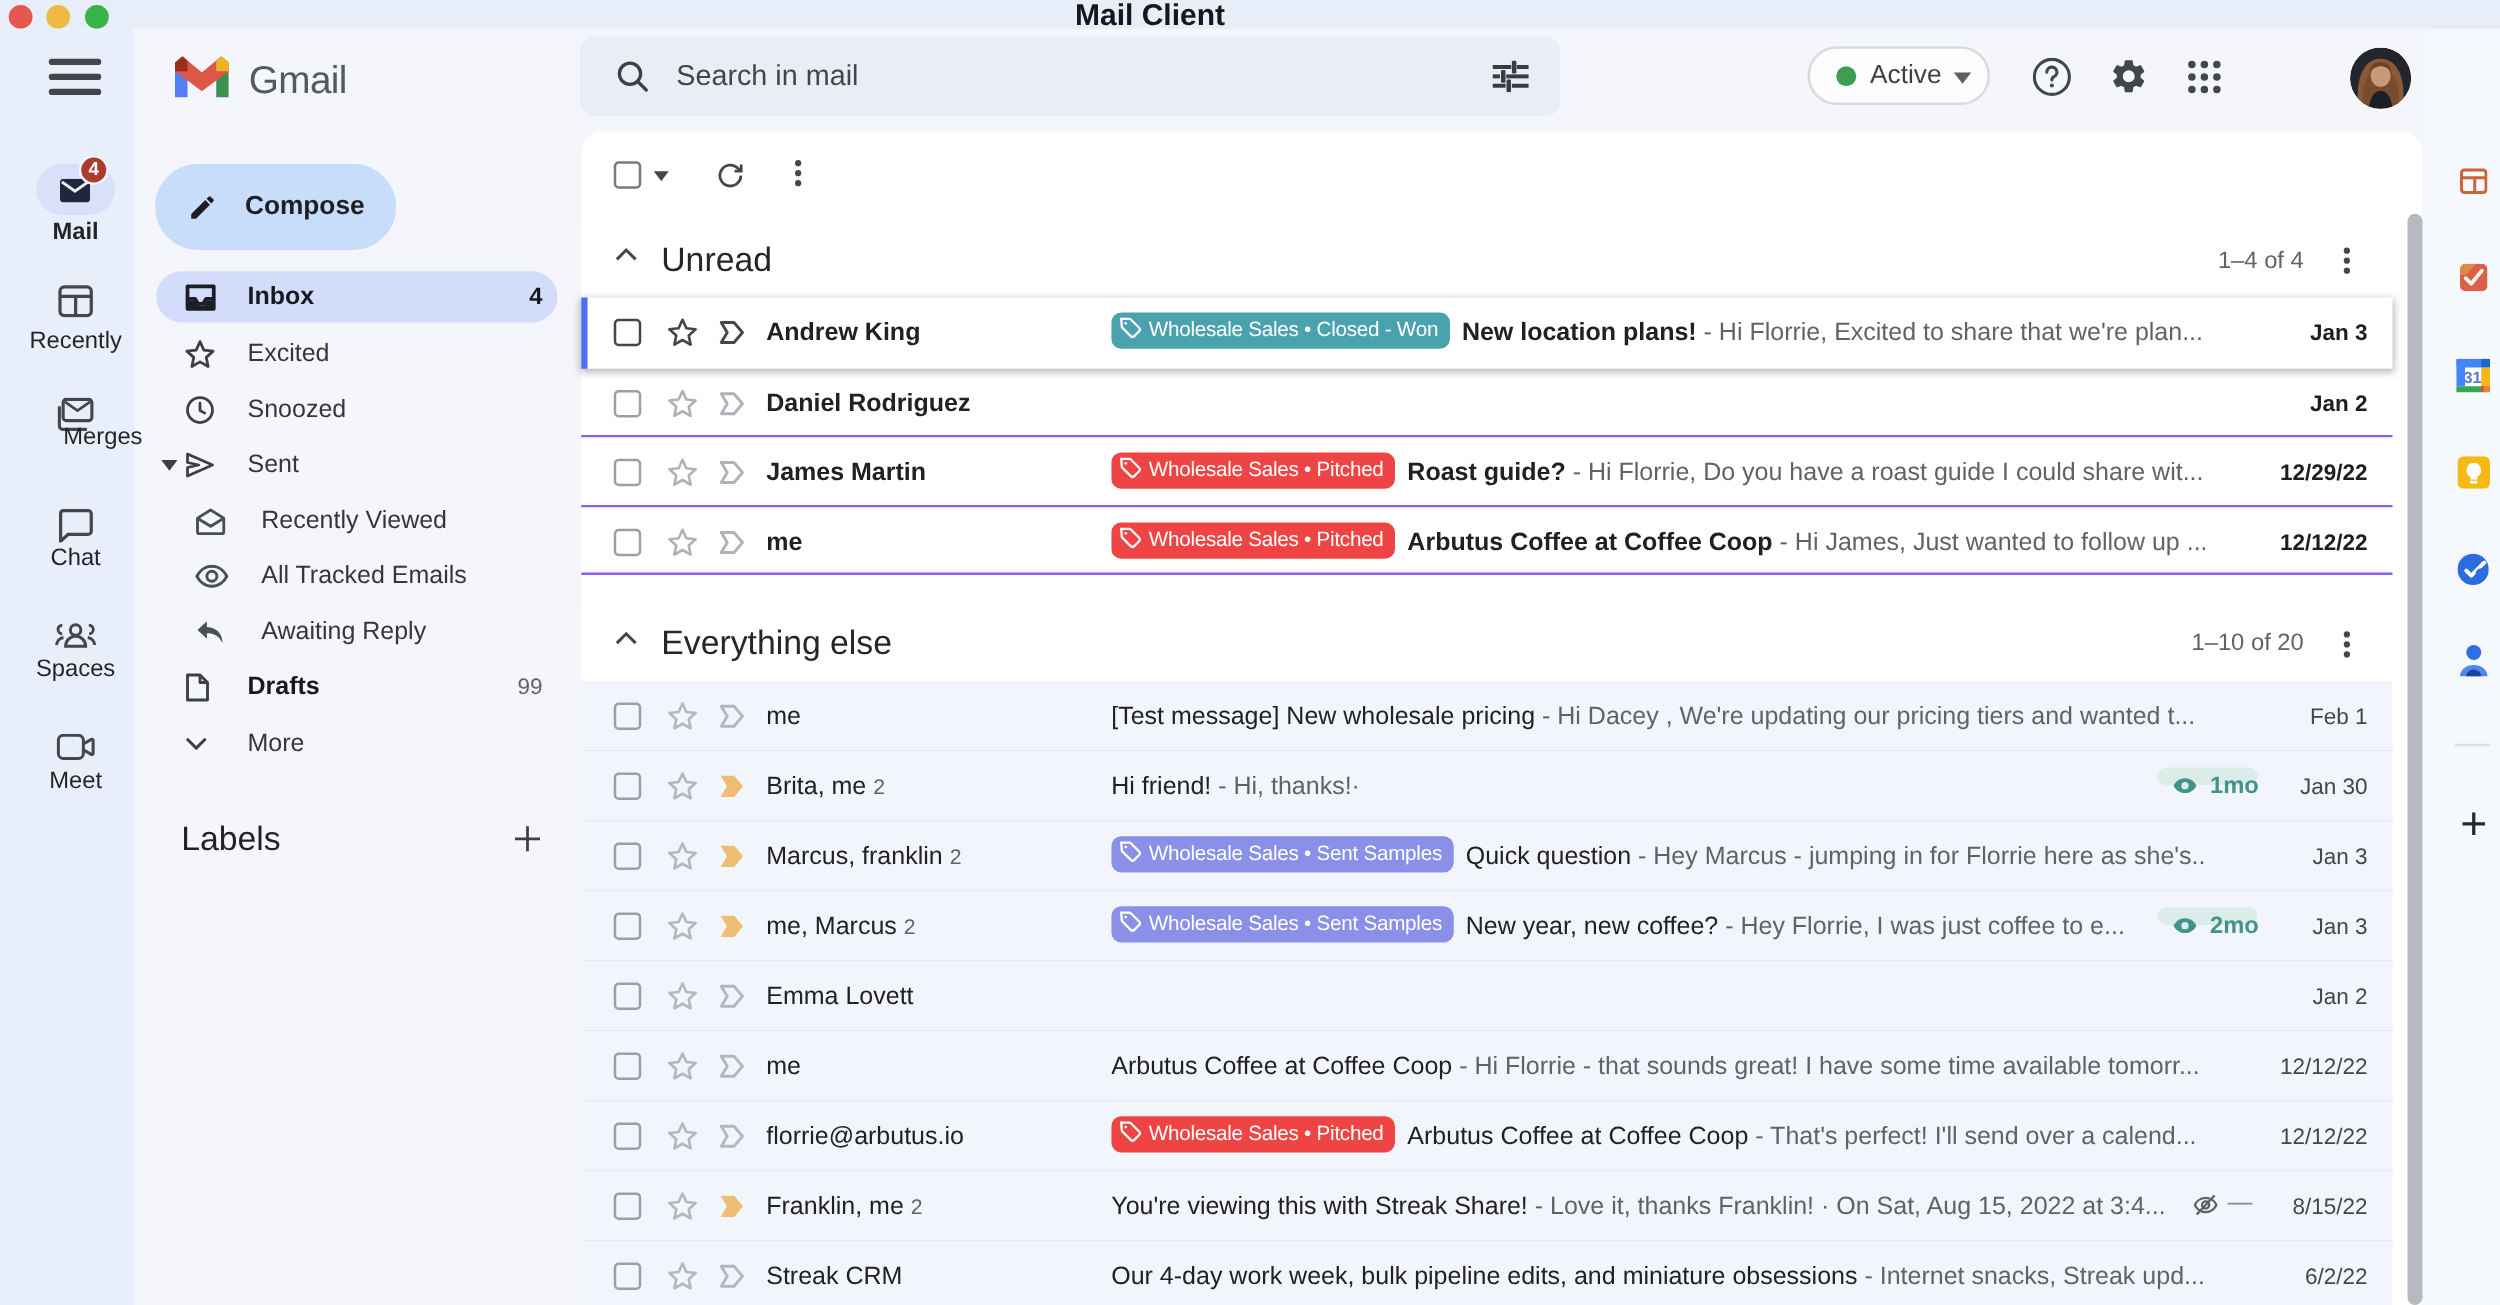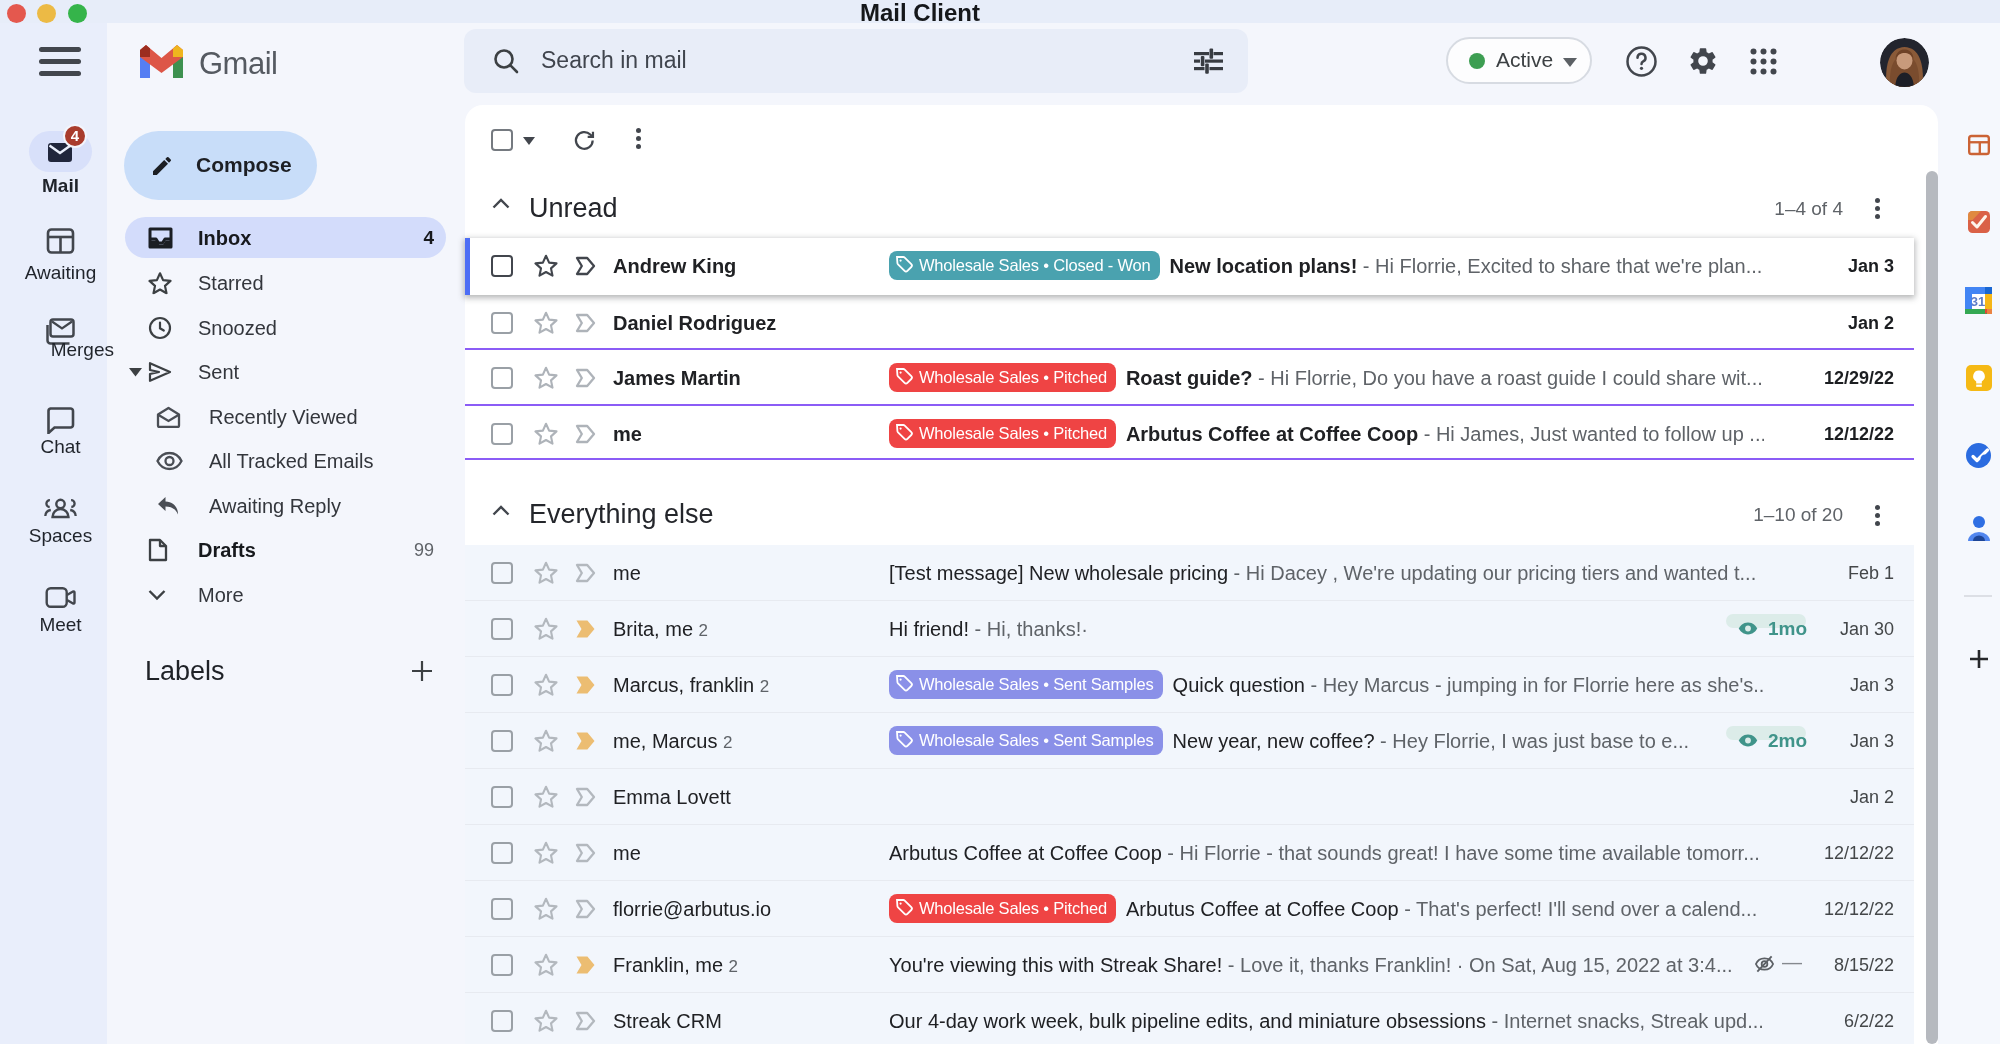--- a/index.html
+++ b/index.html
@@ -111,21 +111,21 @@
       <path d="M1.5 2.5 L12 10 L22.5 2.5" stroke="#e9eefb" stroke-width="2.4" fill="none"></path>
     </svg>
   <div class="mailbadge">4</div>
   <div class="lbl" style="top:152px; font-weight:600;">Mail</div>
 
   <svg class="railicon" style="top:205px;" width="28" height="26" viewBox="0 0 28 26">
       <rect x="1.5" y="1.5" width="25" height="23" rx="3.5" fill="none" stroke="#42464d" stroke-width="2.6"></rect>
       <line x1="1.5" y1="9" x2="26.5" y2="9" stroke="#42464d" stroke-width="2.6"></line>
       <line x1="14" y1="9" x2="14" y2="24.5" stroke="#42464d" stroke-width="2.6"></line>
     </svg>
-  <div class="lbl" style="top:239px;">Awaiting</div>
+  <div class="lbl" style="top:239px;">Recently</div>
 
   <svg class="railicon" style="top:295px;" width="30" height="27" viewBox="0 0 30 27">
       <rect x="5" y="1.5" width="23" height="17" rx="2.5" fill="none" stroke="#42464d" stroke-width="2.5"></rect>
       <path d="M6.5 3.5 L16.5 10.5 L26.5 3.5" stroke="#42464d" stroke-width="2.2" fill="none"></path>
       <path d="M2 7 L2 22.5 a3 3 0 0 0 3 3 L24 25.5" fill="none" stroke="#42464d" stroke-width="2.5"></path>
     </svg>
   <div class="lbl" style="top:316px;text-align:right;">Merges</div>
 
   <svg class="railicon" style="top:384px;" width="27" height="27" viewBox="0 0 27 27">
       <path d="M3.5 1.5 h20 a2.5 2.5 0 0 1 2.5 2.5 v14 a2.5 2.5 0 0 1 -2.5 2.5 h-16 l-6 5.5 v-22 a2.5 2.5 0 0 1 2 -2.5 z" fill="none" stroke="#42464d" stroke-width="2.6"></path>
@@ -171,21 +171,21 @@
       <path d="M2 2 h21 v18 h-21 z M2 12 h6 l2.5 4 h4 l2.5 -4 h6" fill="none" stroke="#1b1e24" stroke-width="3" stroke-linejoin="round"></path>
       <path d="M3 13.5 h5.6 l2.5 4 h4 l2.5 -4 h5.6 v7 h-20.2z" fill="#1b1e24"></path>
     </svg>
   <div class="nm" style="font-weight:bold; color:#17191d;">Inbox</div>
   <div class="cnt" style="font-weight:bold; color:#17191d; font-size:19px;">4</div>
 </div>
 <div class="navitem" style="top:261px;">
   <svg class="ic" width="24" height="23" viewBox="0 0 24 23">
       <path d="M12 1.8 L15.1 8.6 22.5 9.4 17 14.4 18.5 21.7 12 18 5.5 21.7 7 14.4 1.5 9.4 8.9 8.6 Z" fill="none" stroke="#3c4043" stroke-width="2.2" stroke-linejoin="round"></path>
     </svg>
-  <div class="nm">Starred</div>
+  <div class="nm">Excited</div>
 </div>
 <div class="navitem" style="top:306px;">
   <svg class="ic" width="24" height="24" viewBox="0 0 24 24">
       <circle cx="12" cy="12" r="10" fill="none" stroke="#3c4043" stroke-width="2.2"></circle>
       <path d="M12 6.5 V12.3 L15.8 14.5" fill="none" stroke="#3c4043" stroke-width="2.2" stroke-linecap="round"></path>
     </svg>
   <div class="nm">Snoozed</div>
 </div>
 <div class="navitem" style="top:350px;">
   <svg class="abs" style="left:13px; top:17px;" width="13" height="10" viewBox="0 0 13 10">
@@ -445,21 +445,21 @@
   <svg class="star" width="24" height="23" viewBox="0 0 24 23">
       <path d="M12 1.8 L15.1 8.6 22.5 9.4 17 14.4 18.5 21.7 12 18 5.5 21.7 7 14.4 1.5 9.4 8.9 8.6 Z" fill="none" stroke="#b3b8be" stroke-width="2.1" stroke-linejoin="round"></path>
     </svg>
   <svg class="flag" width="21" height="20" viewBox="0 0 21 20">
       <path d="M1.5 1.5 h10.9 l7.1 8.5 -7.1 8.5 H1.5 l5 -8.5 z" fill="#ecbd72"></path>
     </svg>
   <div class="nm">me, Marcus <span class="c">2</span></div>
   <div class="mid haspill"><span class="badge b-purp"><svg width="19" height="19" viewBox="0 0 19 19">
           <path d="M2 2 h6.3 a2 2 0 0 1 1.4 0.6 l6.6 6.6 a2 2 0 0 1 0 2.8 l-3.9 3.9 a2 2 0 0 1 -2.8 0 L3 9.3 A2 2 0 0 1 2.4 7.9 Z" fill="none" stroke="#fff" stroke-width="1.8"></path>
           <circle cx="5.6" cy="5.6" r="1.1" fill="#fff"></circle>
-        </svg>Wholesale Sales • Sent Samples</span><span class="sub">New year, new coffee?</span><span class="pv"> - Hey Florrie, I was just base to e...</span></div>
+        </svg>Wholesale Sales • Sent Samples</span><span class="sub">New year, new coffee?</span><span class="pv"> - Hey Florrie, I was just coffee to e...</span></div>
   <div class="eyepill">
       <svg width="20" height="15" viewBox="0 0 22 16">
         <path d="M11 1.5 C5.5 1.5 2.2 5.4 1 8 2.2 10.6 5.5 14.5 11 14.5 16.5 14.5 19.8 10.6 21 8 19.8 5.4 16.5 1.5 11 1.5 Z" fill="#40948a"></path>
         <circle cx="11" cy="8" r="3.2" fill="#dcece9"></circle>
       </svg>
       <span>2mo</span>
     </div>
   <div class="dt">Jan 3</div>
 </div>
 <div class="row read" style="top:769px;">

